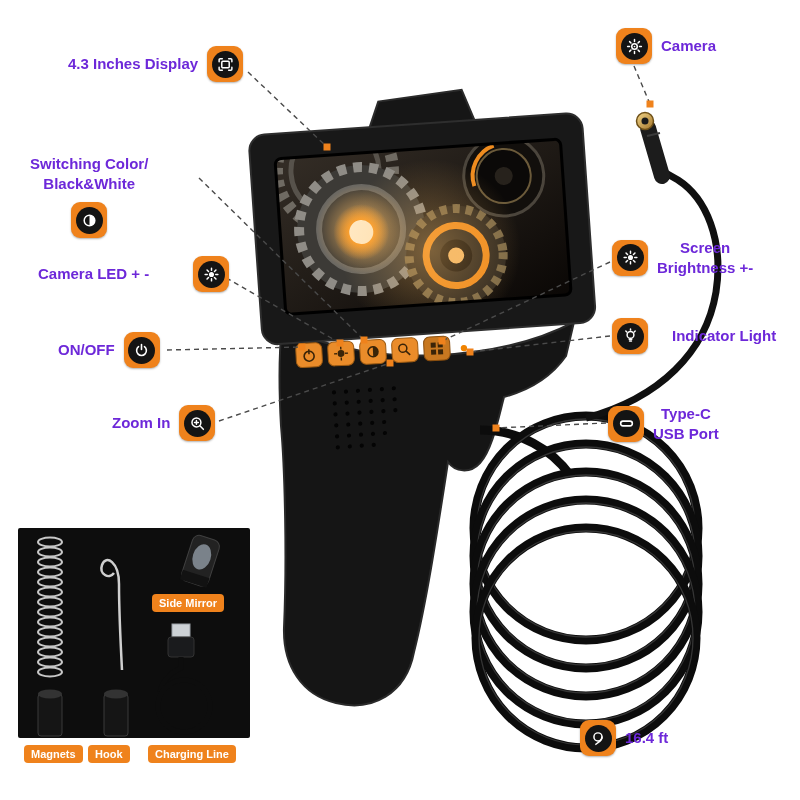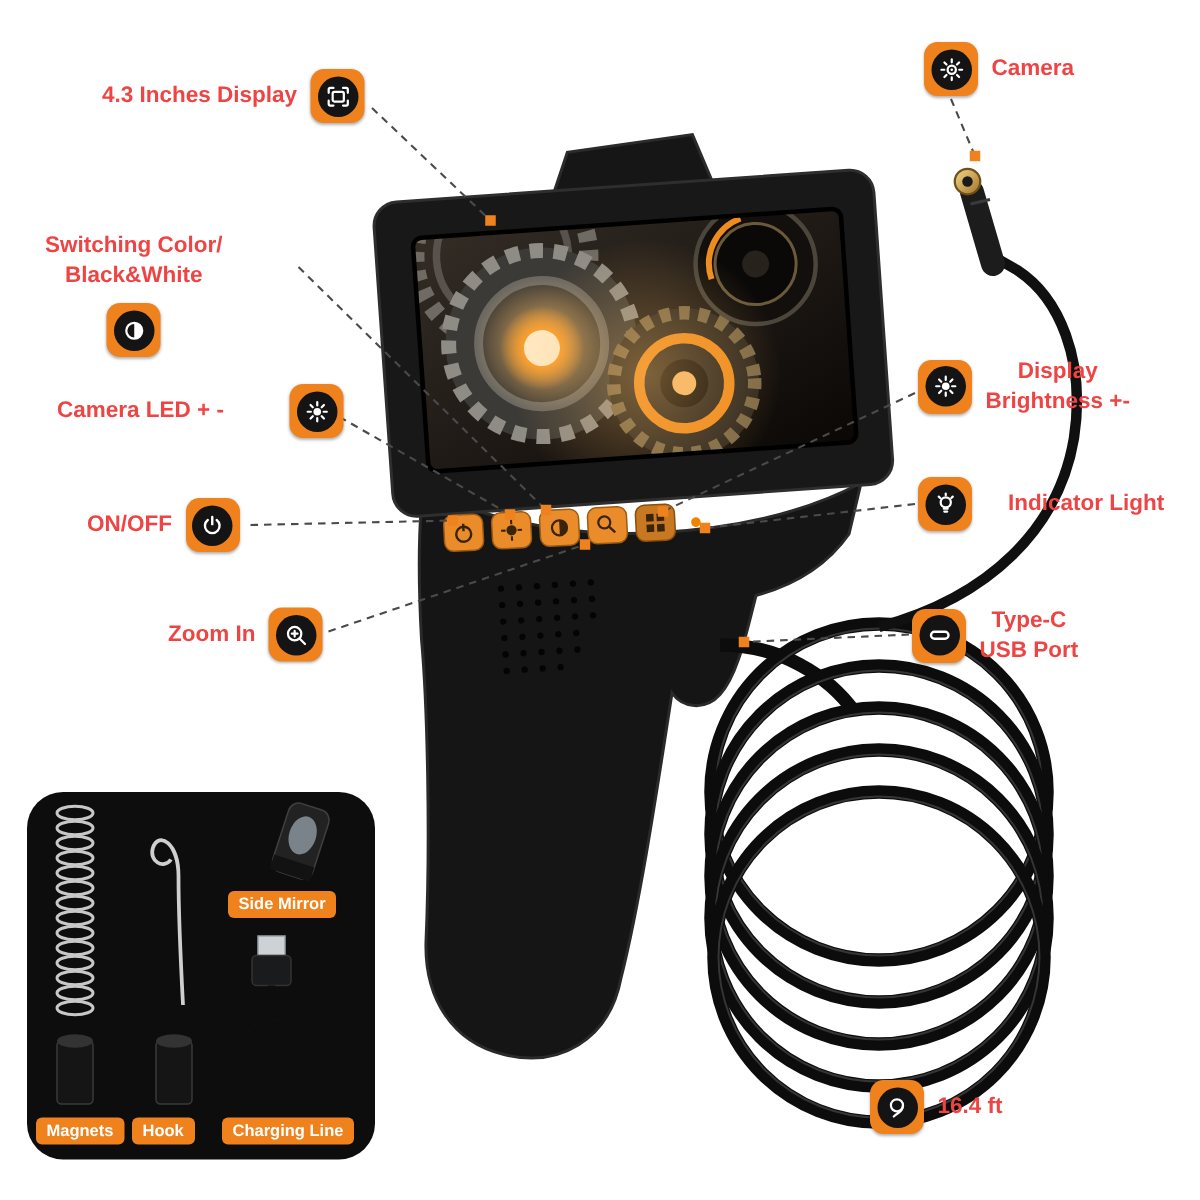--- a/index.html
+++ b/index.html
@@ -1,23 +1,23 @@
 <!DOCTYPE html>
 <html><head>
 <meta charset="utf-8">
 <style>
   html,body{margin:0;padding:0;}
   body{width:800px;height:800px;background:#ffffff;font-family:"Liberation Sans",sans-serif;position:relative;overflow:hidden;}
   .stage{position:absolute;inset:0;}
   .art{position:absolute;left:0;top:0;z-index:1;}
-  .panel{position:absolute;left:18px;top:528px;width:232px;height:245px;background:#0d0d0d;border-radius:24px;z-index:2;}
+  .panel{position:absolute;left:18px;top:528px;width:232px;height:210px;background:#0d0d0d;border-radius:2px;z-index:2;}
   .panel svg{position:absolute;left:0;top:0;}
   .tag{position:absolute;background:#ef821c;color:#fff;font-size:11px;font-weight:bold;padding:3px 7px;border-radius:4px;white-space:nowrap;z-index:3;}
   .callout{position:absolute;display:flex;align-items:center;gap:9px;z-index:4;}
-  .callout .lbl{font-size:15px;font-weight:bold;color:#ef4444;line-height:1.3;white-space:nowrap;}
+  .callout .lbl{font-size:15px;font-weight:bold;color:#6d28d9;line-height:1.3;white-space:nowrap;}
   .callout .lbl.center{text-align:center;}
   .callout .lbl span{display:block;}
   .badge{width:36px;height:36px;border-radius:9px;background:#ef821c;display:flex;align-items:center;justify-content:center;flex:0 0 auto;box-shadow:0 1px 2px rgba(0,0,0,.3);}
   .badge-core{width:27px;height:27px;border-radius:50%;background:#141414;display:flex;align-items:center;justify-content:center;}
   .badge svg{display:block;}
 </style>
 </head>
 <body>
 
 <div class="stage">
@@ -312,21 +312,21 @@
   <div class="callout" style="left:612px;top:238px;">
     <span class="badge">
         <span class="badge-core">
           <svg width="17" height="17" viewBox="0 0 16 16" fill="none" stroke="#fff" stroke-width="1.4" stroke-linecap="round">
             <circle cx="8" cy="8" r="2.4" fill="#fff" stroke="none"></circle>
             <path d="M8 2 V4 M8 12 V14 M2 8 H4 M12 8 H14 M3.8 3.8 L5.2 5.2 M10.8 10.8 L12.2 12.2 M12.2 3.8 L10.8 5.2 M5.2 10.8 L3.8 12.2"></path>
           </svg>
         </span>
       </span>
     <span class="lbl center">
-      <span>Display</span>
+      <span>Screen</span>
       <span>Brightness +-</span>
     </span>
   </div>
 
   <div class="callout" style="left:612px;top:318px;gap:24px;">
     <span class="badge">
         <span class="badge-core">
           <svg width="17" height="17" viewBox="0 0 16 16" fill="none" stroke="#fff" stroke-width="1.4" stroke-linecap="round">
             <circle cx="8" cy="6.5" r="3.2"></circle>
             <path d="M6.8 10.5 H9.2 M7.1 12.3 H8.9"></path>

